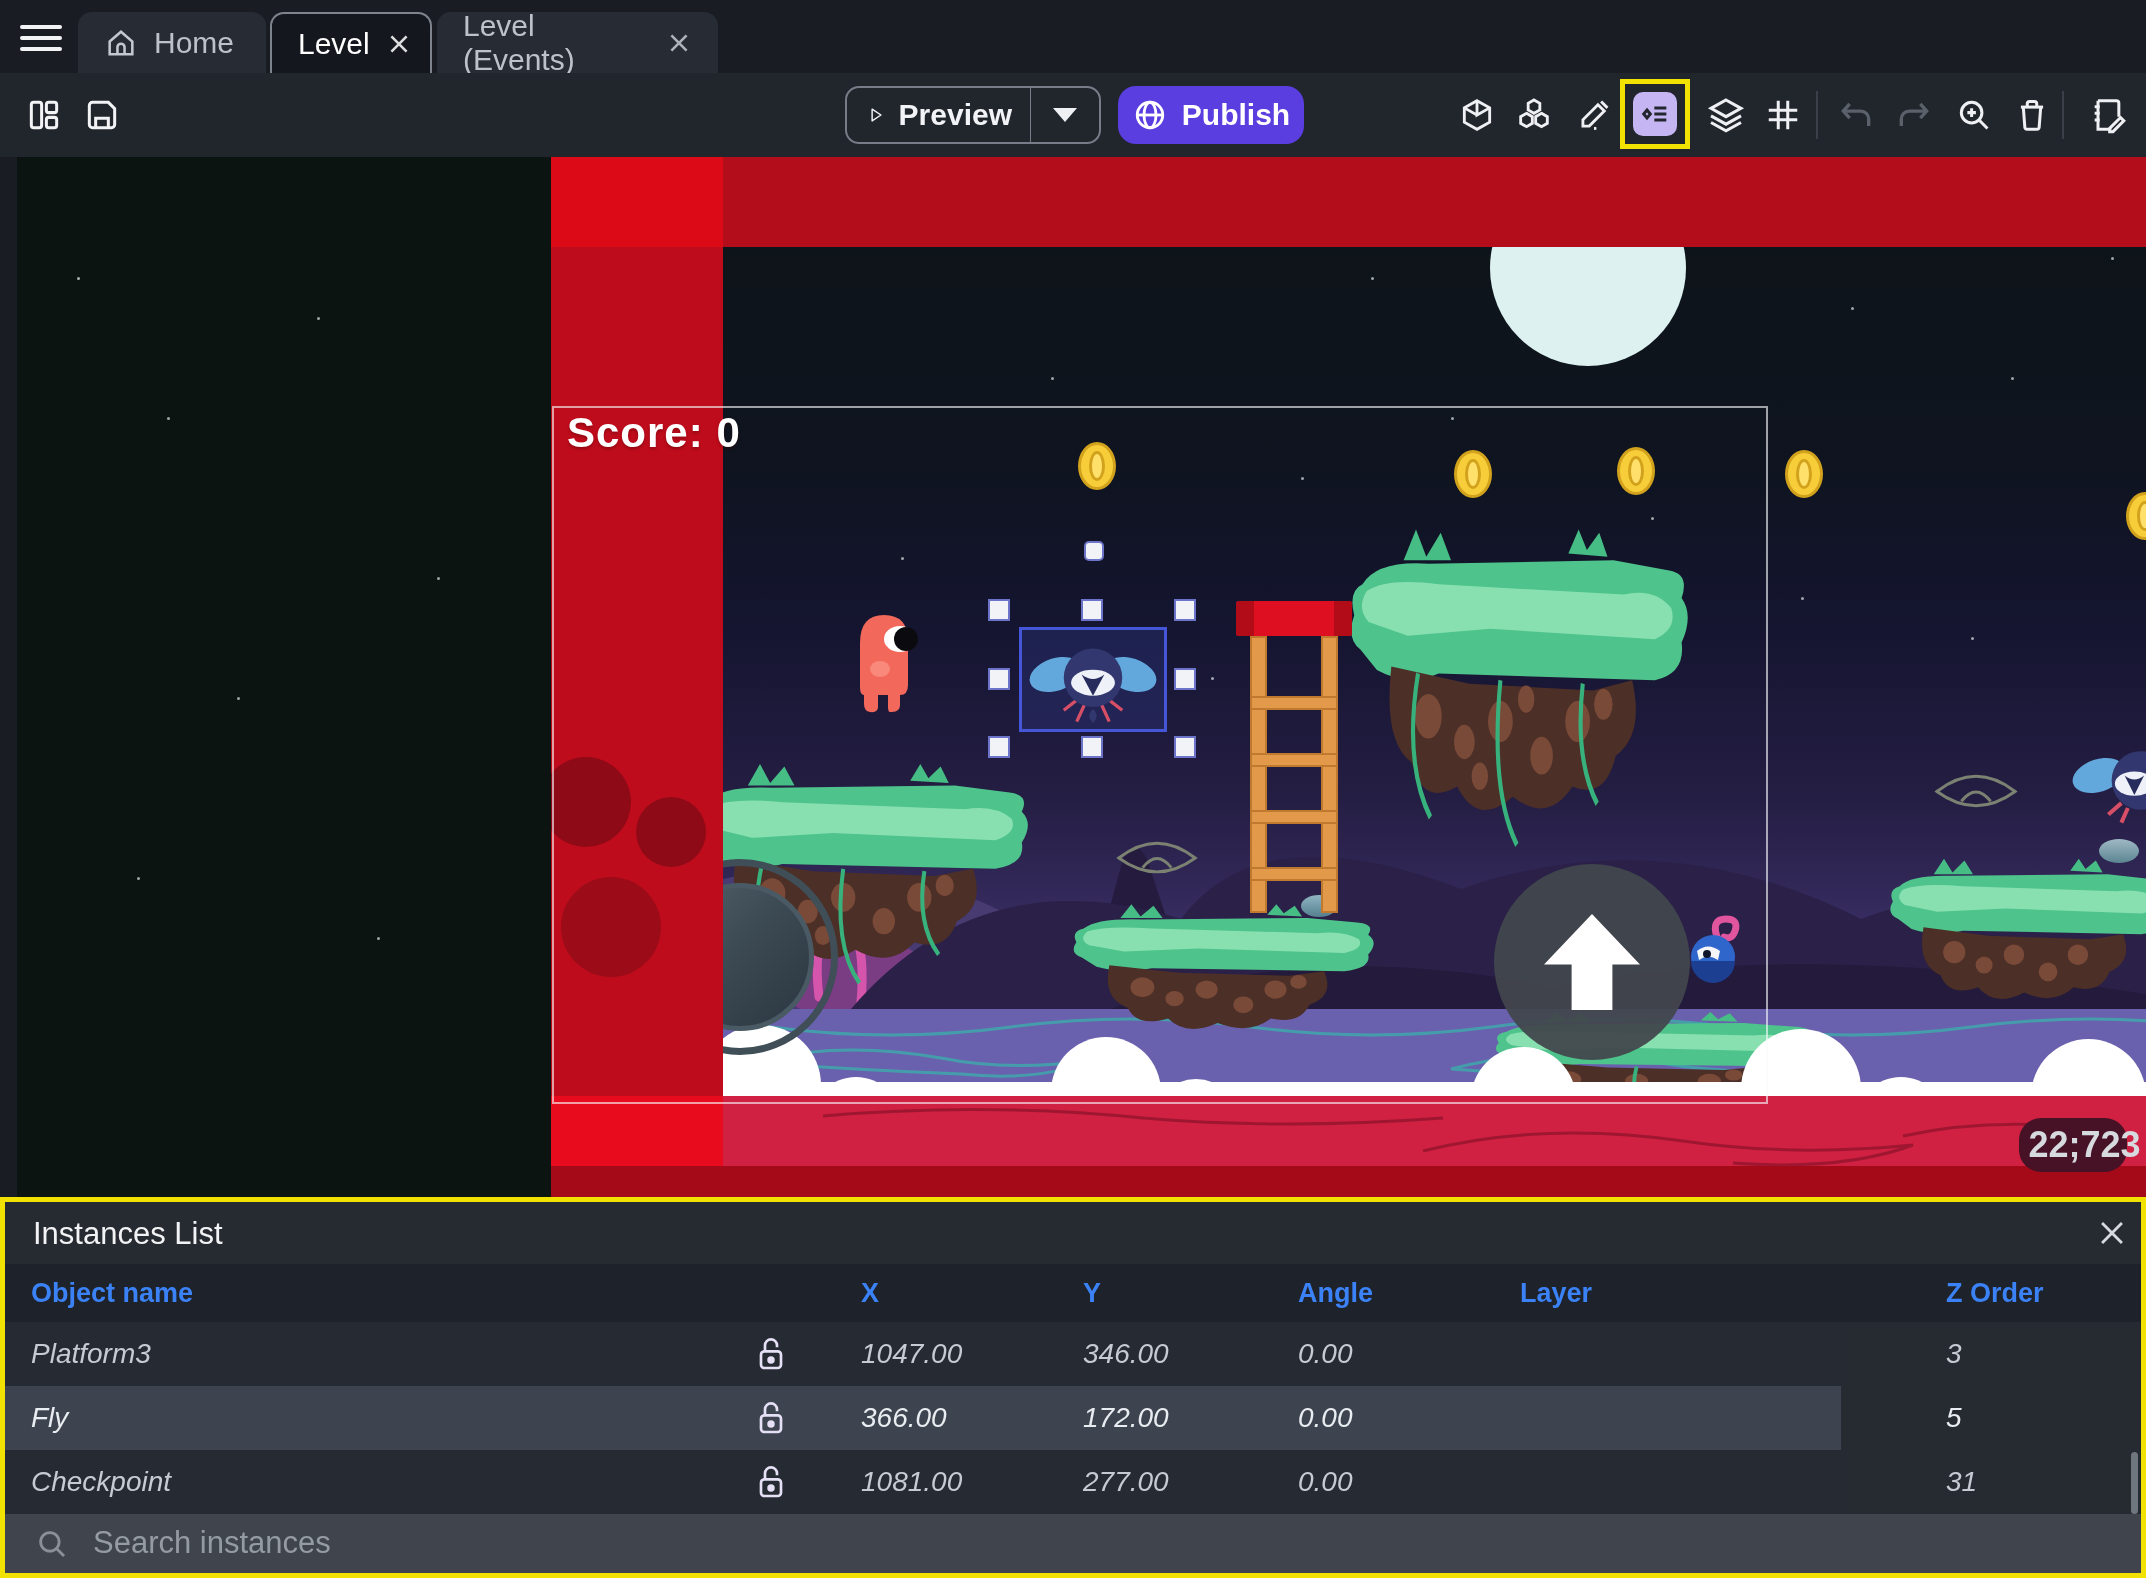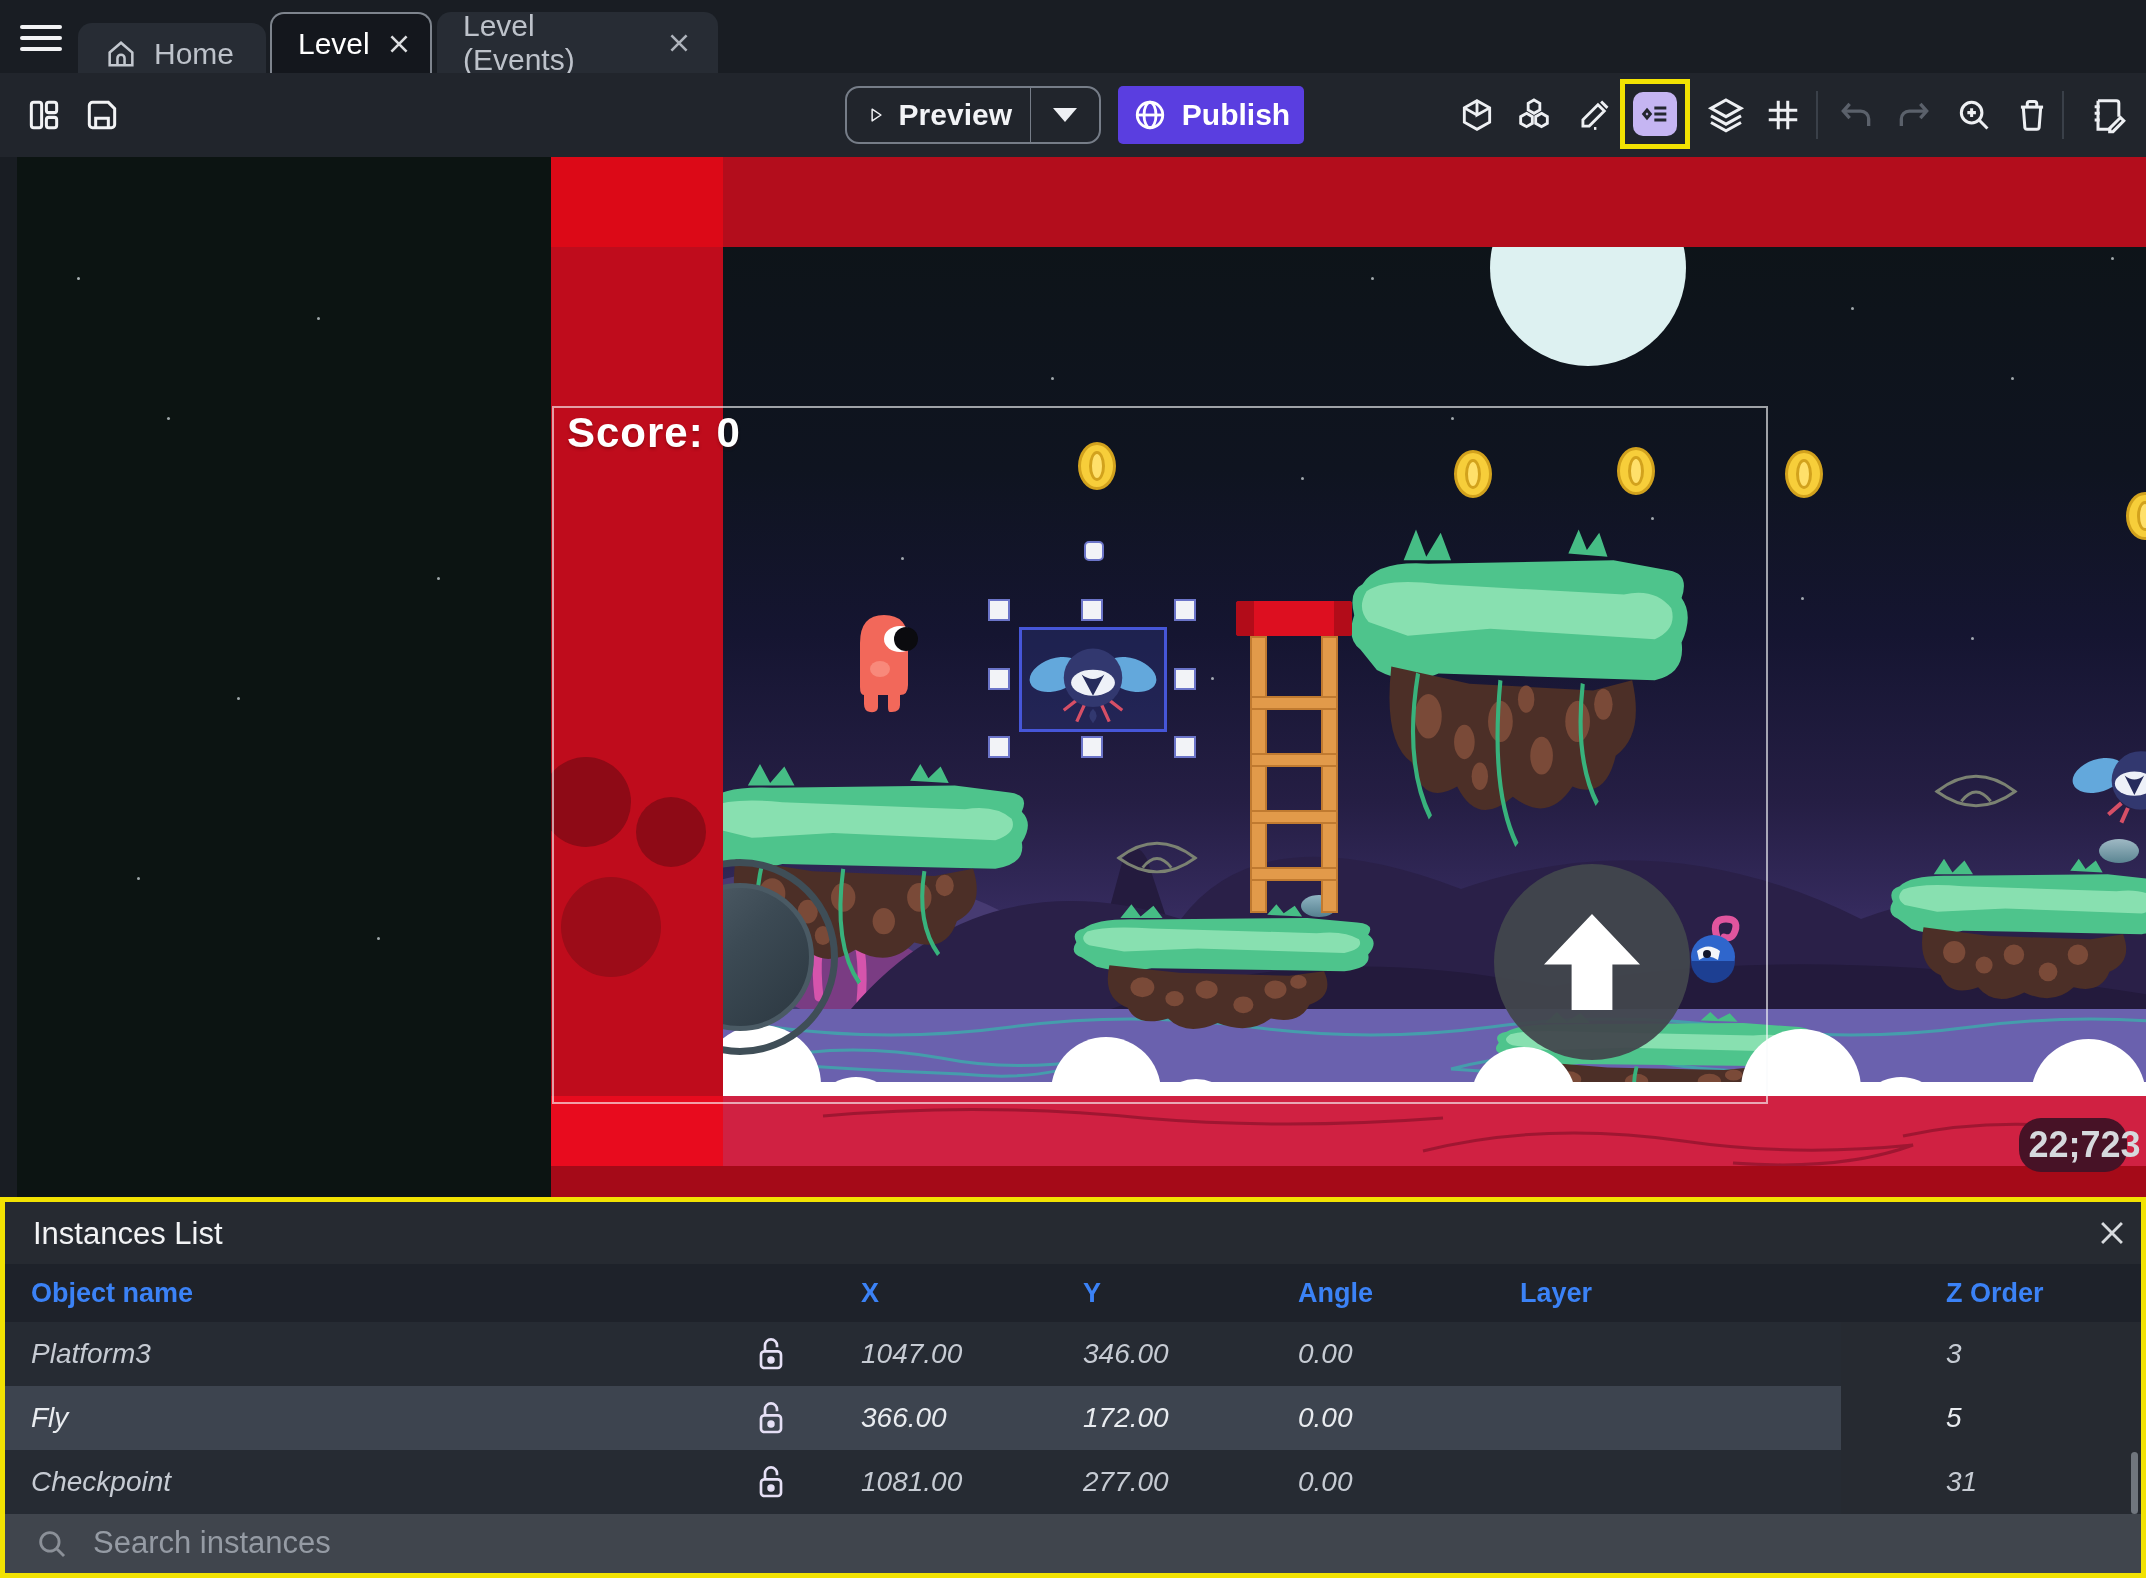--- a/index.html
+++ b/index.html
@@ -21,21 +21,21 @@
 
   
   #toolbar{position:absolute;left:0;top:73px;width:2146px;height:84px;background:#21252c;}
   .tbtn{position:absolute;top:13px;height:58px;display:flex;align-items:center;cursor:pointer;}
   .icon-btn{width:56px;justify-content:center;}
   #preview-btn{left:845px;width:256px;border:2px solid #767d88;border-radius:14px;color:#f2f3f6;}
   #preview-btn .plabel{font-size:30px;font-weight:bold;margin:0 18px 0 14px;}
   #preview-btn .pdivider{width:2px;height:56px;background:#767d88;}
   .caret{width:0;height:0;border-left:12px solid transparent;border-right:12px solid transparent;
          border-top:14px solid #eef0f4;margin:0 22px;}
-  #publish-btn{left:1118px;width:186px;background:#5a3ee0;border-radius:5px;color:#fff;justify-content:center;gap:14px;}
+  #publish-btn{left:1118px;width:186px;background:#5a3ee0;border-radius:18px;color:#fff;justify-content:center;gap:14px;}
   #publish-btn .plabel{font-size:30px;font-weight:bold;}
   .hl-box{position:absolute;left:1620px;top:6px;width:70px;height:70px;border:5px solid #f2e202;}
   .inst-chip{position:absolute;left:8px;top:8px;width:44px;height:44px;background:#c5b5f2;border-radius:10px;
              display:flex;align-items:center;justify-content:center;}
   .vsep{position:absolute;top:18px;width:2px;height:48px;background:#3a4049;}
 
   
   #canvas{position:absolute;left:17px;top:157px;width:2146px;height:1040px;overflow:hidden;background:#0b1210;}
   #outside-left{position:absolute;left:0;top:0;width:534px;height:1040px;background:#0c1412;}
   #scene{position:absolute;left:534px;top:0;width:1612px;height:1040px;overflow:hidden;
@@ -97,21 +97,21 @@
 
 <div id="app">
 
   <div id="tabbar">
     <div class="burger">
         <i></i>
         <i></i>
         <i></i>
       </div>
 
-    <div class="tab plain" style="left:78px;width:188px;margin-top:11px;">
+    <div class="tab plain" style="left:78px;width:188px;">
       <svg width="34" height="34" viewBox="0 0 24 24" fill="none" stroke="#c3c8cf" stroke-width="1.8">
         <path d="M4 11 L12 4 L20 11 V20 H4 Z"></path>
           <path d="M9.5 20 v-5 a2.5 2.5 0 0 1 5 0 v5"></path>
       </svg>
       <span>Home</span>
     </div>
 
     <div class="tab active" style="left:270px;width:162px;">
       <span>Level</span>
       <svg class="closex" viewBox="0 0 24 24" stroke="#f2f3f5" stroke-width="2.4" fill="none">

